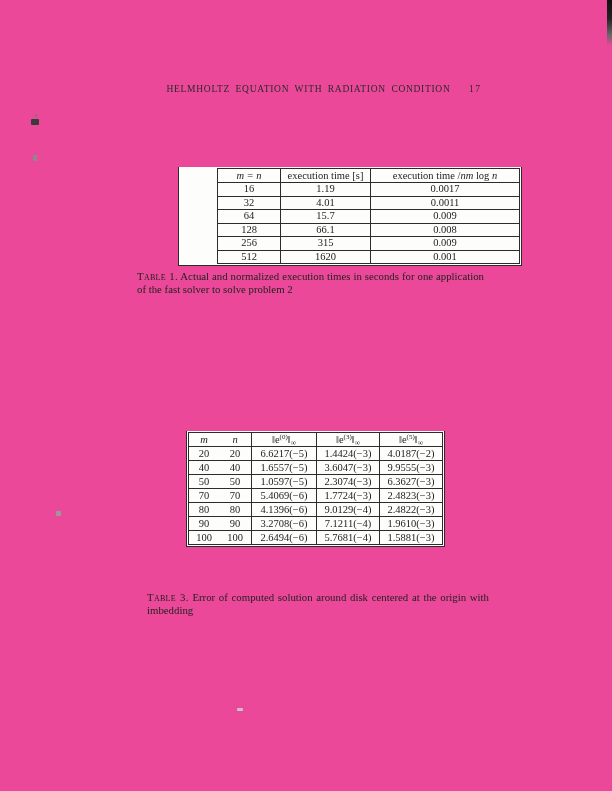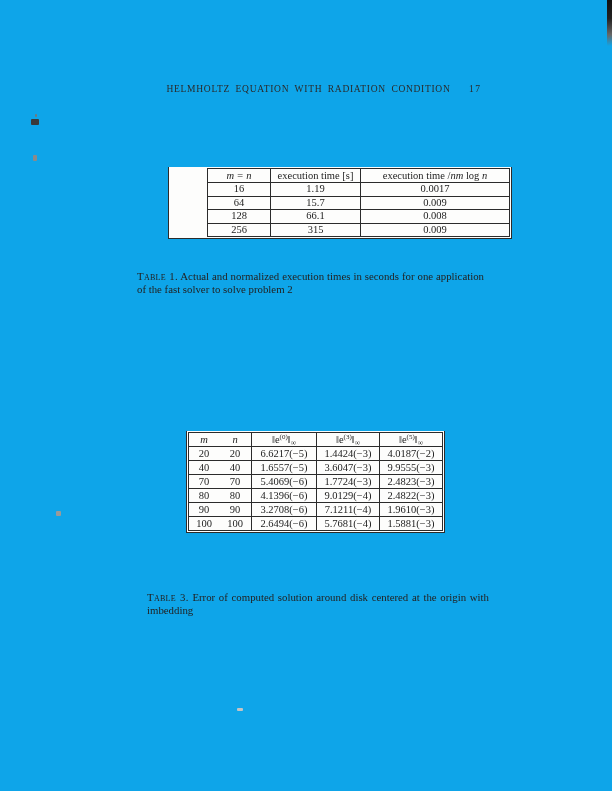--- a/index.html
+++ b/index.html
@@ -4,21 +4,21 @@
 <style>
   html, body {
     margin: 0;
     padding: 0;
     background: #e8e8e8;
   }
   .page {
     position: relative;
     width: 612px;
     height: 791px;
-    background: #0ea5e9;
+    background: #ec4899;
     overflow: hidden;
     font-family: "Liberation Serif", "DejaVu Serif", serif;
     color: #1c1c1c;
   }
 
   
   .running-head {
     position: absolute;
     top: 84px;
     left: 137px;
@@ -65,21 +65,21 @@
     line-height: 0;
     vertical-align: 4px;
   }
   .tbl-wrap sub {
     font-size: 7.5px;
     line-height: 0;
     vertical-align: -2px;
   }
   .math { font-style: italic; }
 
-  #table2-wrap { left: 168px; top: 167px; padding-left: 38px; }
+  #table2-wrap { left: 178px; top: 167px; padding-left: 38px; }
   #table2 th:nth-child(1) { width: 52px;  }
   #table2 th:nth-child(2) { width: 79px;  }
   #table2 th:nth-child(3) { width: 138px; }
   #table2 td { height: 10.5px; line-height: 10.5px; }
 
   #table3-wrap { left: 186px; top: 431px; }
   #table3 th:nth-child(1) { width: 20px; }
   #table3 th:nth-child(2) { width: 22px; }
   #table3 th:nth-child(3) { width: 54px; }
   #table3 th:nth-child(4) { width: 52px; margin-left: 48px; }
@@ -132,33 +132,43 @@
           <th><span>execution time /</span><span class="math">nm</span><span> log </span><span class="math">n</span></th>
         </tr>
       </thead>
       <tbody>
           <tr>
             <td>16</td>
             <td>1.19</td>
             <td>0.0017</td>
           </tr>
           <tr>
+            <td>32</td>
+            <td>4.01</td>
+            <td>0.0011</td>
+          </tr>
+          <tr>
             <td>64</td>
             <td>15.7</td>
             <td>0.009</td>
           </tr>
           <tr>
             <td>128</td>
             <td>66.1</td>
             <td>0.008</td>
           </tr>
           <tr>
             <td>256</td>
             <td>315</td>
             <td>0.009</td>
+          </tr>
+          <tr>
+            <td>512</td>
+            <td>1620</td>
+            <td>0.001</td>
           </tr>
         </tbody>
     </table>
   </div>
 
   <div class="caption" id="caption2">
     <span class="caption-label">Table 1.</span><span> Actual and normalized execution times in seconds for one application of the fast solver to solve problem 2</span>
   </div>
 
   <div class="tbl-wrap" id="table3-wrap">
@@ -181,20 +191,27 @@
             <td>4.0187(−2)</td>
           </tr>
           <tr>
             <td>40</td>
             <td>40</td>
             <td>1.6557(−5)</td>
             <td>3.6047(−3)</td>
             <td>9.9555(−3)</td>
           </tr>
           <tr>
+            <td>50</td>
+            <td>50</td>
+            <td>1.0597(−5)</td>
+            <td>2.3074(−3)</td>
+            <td>6.3627(−3)</td>
+          </tr>
+          <tr>
             <td>70</td>
             <td>70</td>
             <td>5.4069(−6)</td>
             <td>1.7724(−3)</td>
             <td>2.4823(−3)</td>
           </tr>
           <tr>
             <td>80</td>
             <td>80</td>
             <td>4.1396(−6)</td>

